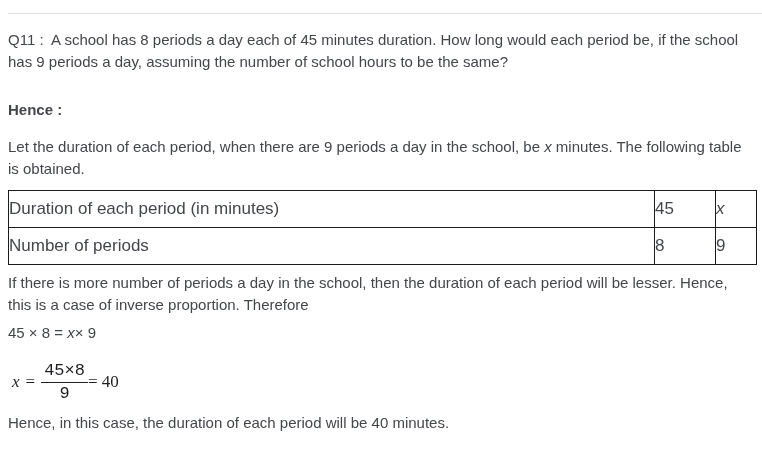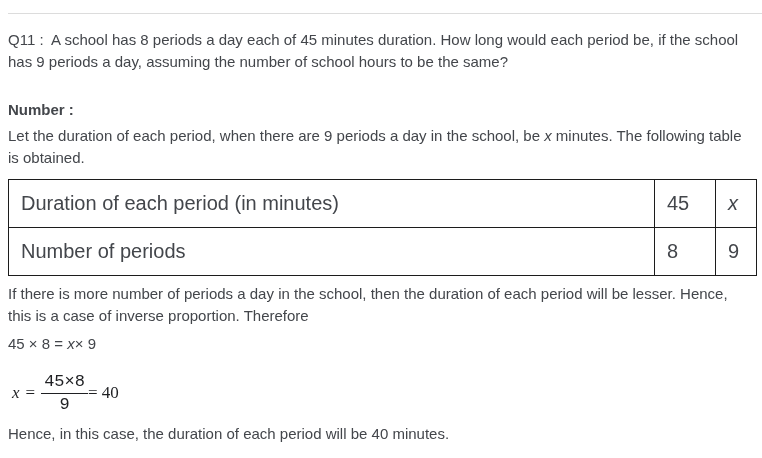--- a/index.html
+++ b/index.html
@@ -28,35 +28,35 @@
     margin-top: 15px;
     font-weight: normal;
     white-space: pre-wrap;
   }
 
   .answer-label {
     margin-top: 26px;
     font-weight: bold;
   }
 
-  .intro { margin-top: 4px; }
+  .intro { margin-top: 15px; }
   .italic { font-style: italic; }
 
   table.prop-table {
     margin-top: 10px;
     border-collapse: collapse;
     width: 748px;
     table-layout: fixed;
   }
   table.prop-table td {
     border: 1.6px solid #1c1c1c;
     height: 37px;
-    padding: 12px;
+    padding: 0;
     color: #43464b;
-    font-size: 20px;
+    font-size: 17px;
   }
   td.cell-label { padding-left: 5px; text-align: left; }
   td.cell-num { }
   col.c-label { width: 646px; }
   col.c-v1 { width: 61px; }
   col.c-v2 { width: 41px; }
 
   .explanation { margin-top: 7px; }
 
   .equation { margin-top: 6px; }
@@ -92,21 +92,21 @@
 </head>
 <body>
 
 <div class="page">
 
 
   <hr class="divider">
 
   <p class="question">Q11 :  A school has 8 periods a day each of 45 minutes duration. How long would each period be, if the school has 9 periods a day, assuming the number of school hours to be the same?</p>
 
-  <p class="answer-label">Number :</p>
+  <p class="answer-label">Hence :</p>
 
   <p class="intro"><span>Let the duration of each period, when there are 9 periods a day in the school, be </span><span class="italic">x</span><span> minutes. The following table is obtained.</span></p>
 
   <table class="prop-table">
     <colgroup>
       <col class="c-label">
       <col class="c-v1">
       <col class="c-v2">
     </colgroup>
     <tbody>

